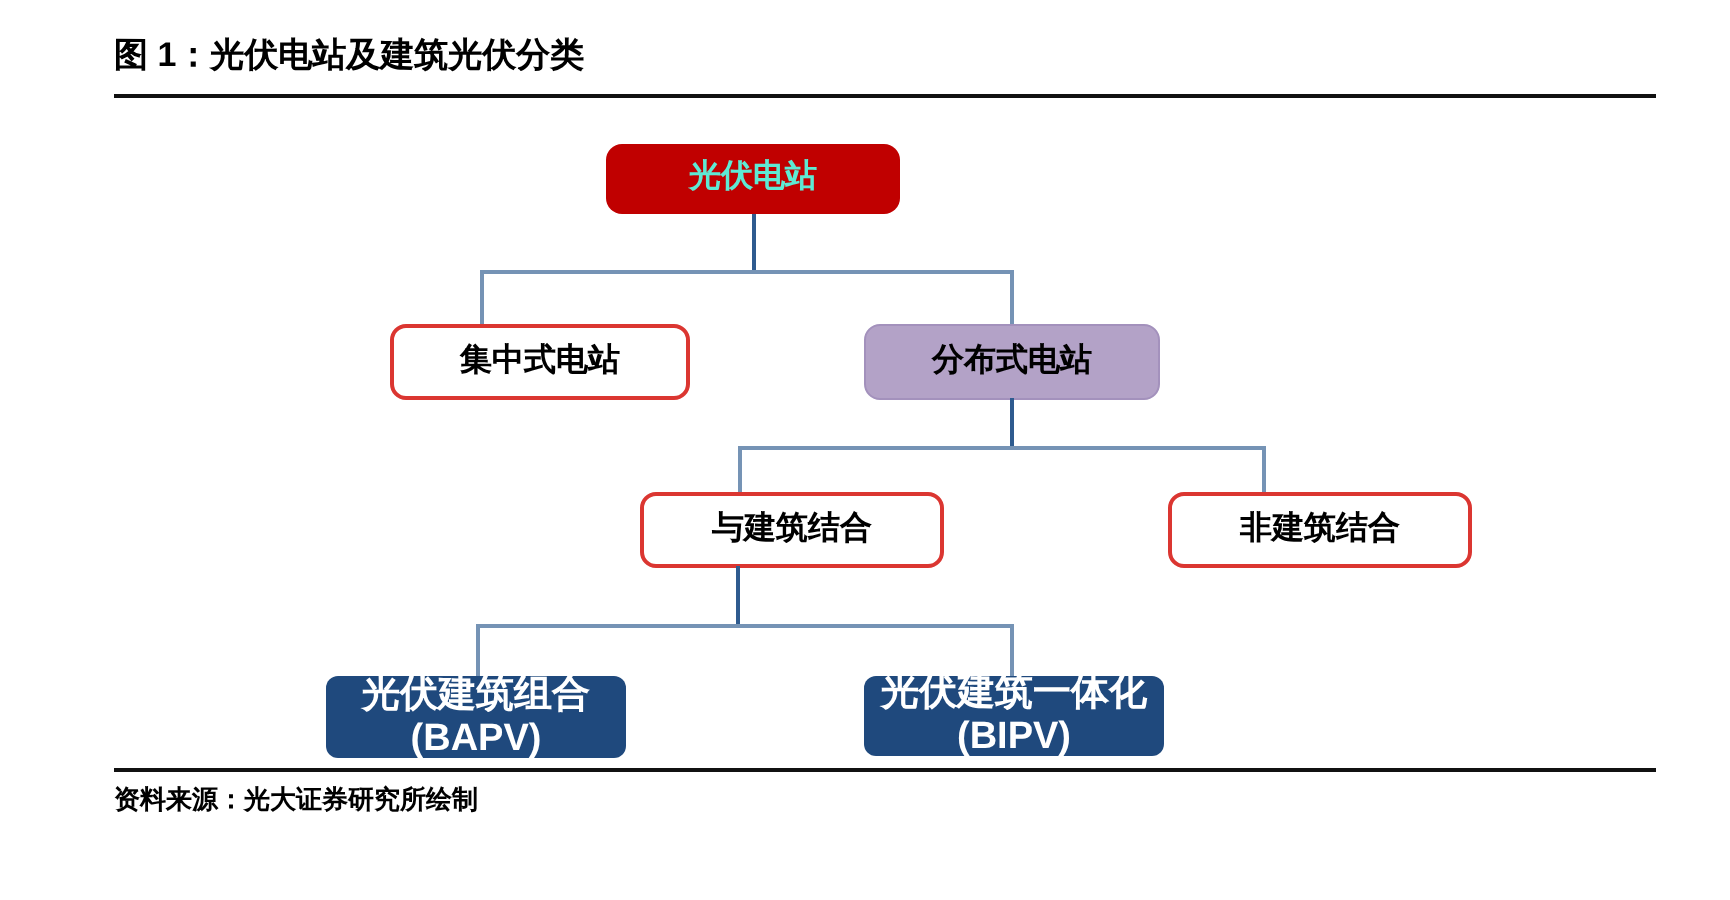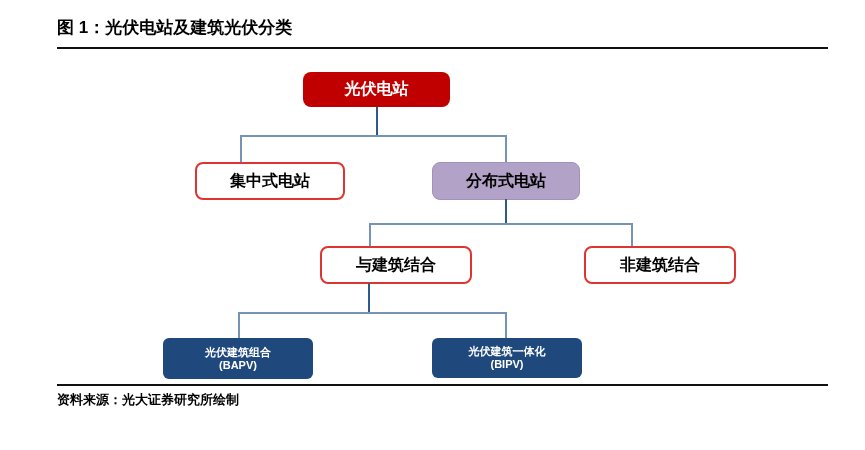--- a/index.html
+++ b/index.html
@@ -52,41 +52,41 @@
     box-sizing: border-box;
     text-align: center;
     font-weight: bold;
     font-size: 16px;
     line-height: 1.15;
     border-radius: 8px;
   }
   .node-root {
     left: 303px; top: 72px; width: 147px; height: 35px;
     background: var(--node-red-fill);
-    color: #ffffff;
+    color: #5eead4;
   }
   .node-outline {
     background: #ffffff;
     border: 2px solid var(--node-red-border);
     color: #000000;
     margin-left: 27px;
   }
   .node-centralized { left: 168px; top: 162px; width: 150px; height: 38px; }
   .node-distributed {
     left: 432px; top: 162px; width: 148px; height: 38px;
     background: var(--node-lavender-fill);
     border: 1px solid var(--node-lavender-border);
     color: #000000;
   }
   .node-building    { left: 293px; top: 246px; width: 152px; height: 38px; }
   .node-nonbuilding { left: 557px; top: 246px; width: 152px; height: 38px; }
   .node-navy {
     background: var(--node-navy-fill);
     color: #ffffff;
-    font-size: 11px;
+    font-size: 19px;
     border-radius: 6px;
   }
   .node-bapv { left: 163px; top: 338px; width: 150px; height: 41px; }
   .node-bipv { left: 432px; top: 338px; width: 150px; height: 40px; }
   .stub {
     position: absolute;
     width: 2px;
     background: var(--connector-dark);
   }
   .stub-1 { left: 376px; top: 107px; height: 29px; }

